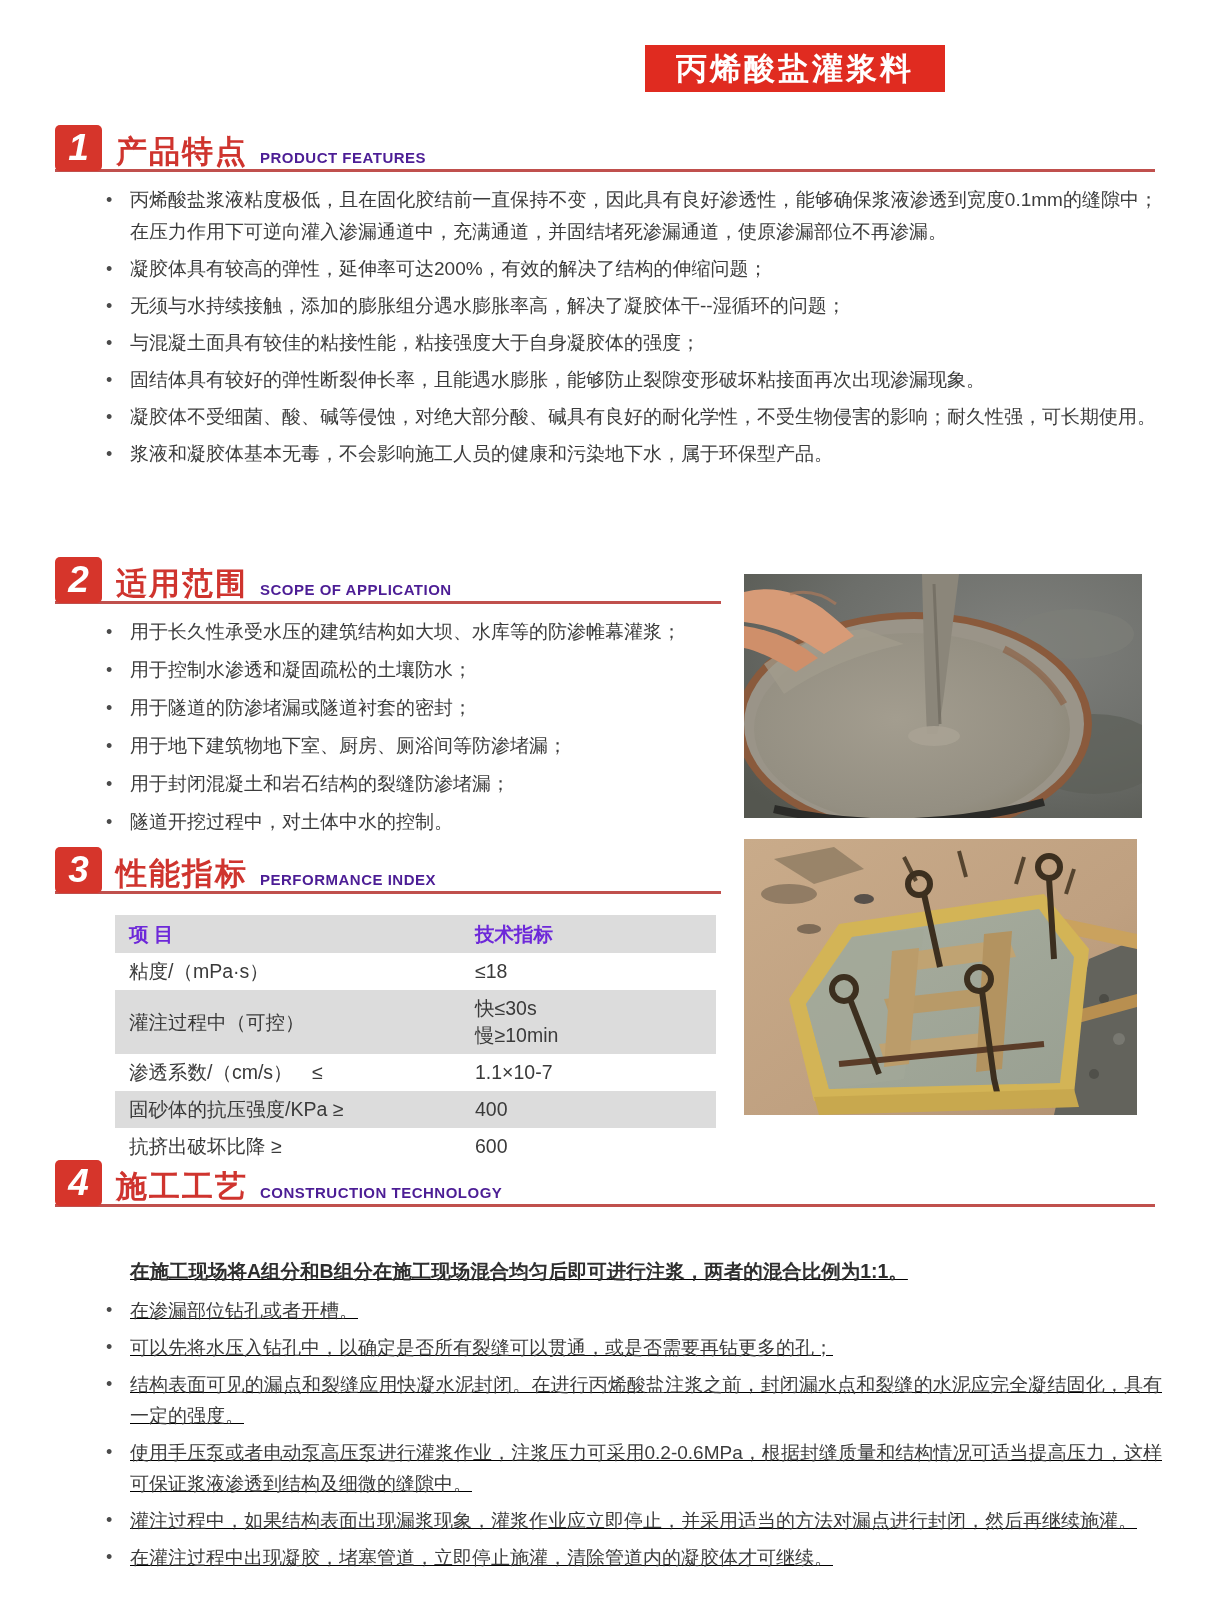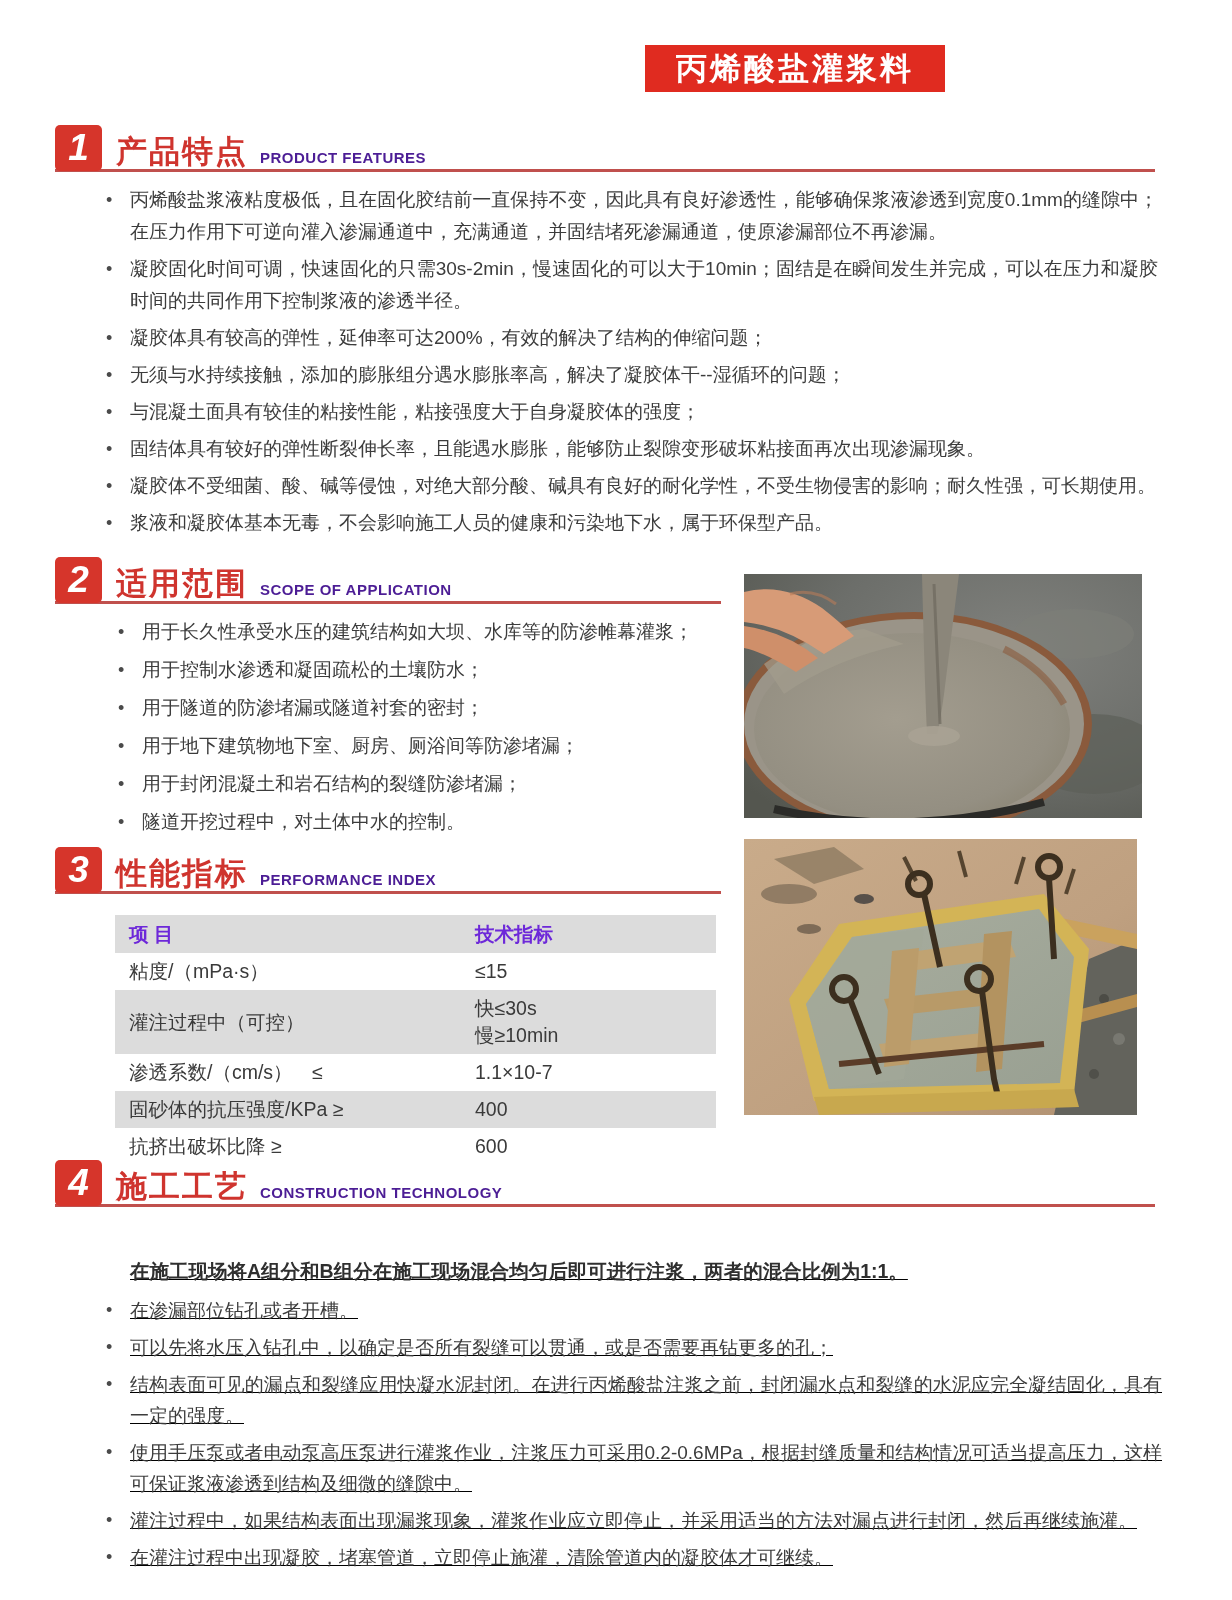--- a/index.html
+++ b/index.html
@@ -60,35 +60,34 @@
 
   <div class="title-banner">丙烯酸盐灌浆料</div>
 
   <div class="sec-header" style="left:55px; top:123px; width:1100px;">
     <div class="sec-num">1</div>
     <div class="sec-title">产品特点</div>
     <div class="sec-sub">PRODUCT FEATURES</div>
   </div>
   <ul class="bullets b1" style="left:100px; top:184px; width:1058px;">
     <li>丙烯酸盐浆液粘度极低，且在固化胶结前一直保持不变，因此具有良好渗透性，能够确保浆液渗透到宽度0.1mm的缝隙中；在压力作用下可逆向灌入渗漏通道中，充满通道，并固结堵死渗漏通道，使原渗漏部位不再渗漏。</li>
-    <li>凝胶固化时间可调，快速固化的只需30s-2min，慢速固化的可以大于10min；固结是在瞬间发生并完成，可以在压力和凝胶时间的共同作用下控制浆液的渗透半径。</li>
     <li>凝胶体具有较高的弹性，延伸率可达200%，有效的解决了结构的伸缩问题；</li>
     <li>无须与水持续接触，添加的膨胀组分遇水膨胀率高，解决了凝胶体干--湿循环的问题；</li>
     <li>与混凝土面具有较佳的粘接性能，粘接强度大于自身凝胶体的强度；</li>
     <li>固结体具有较好的弹性断裂伸长率，且能遇水膨胀，能够防止裂隙变形破坏粘接面再次出现渗漏现象。</li>
     <li>凝胶体不受细菌、酸、碱等侵蚀，对绝大部分酸、碱具有良好的耐化学性，不受生物侵害的影响；耐久性强，可长期使用。</li>
     <li>浆液和凝胶体基本无毒，不会影响施工人员的健康和污染地下水，属于环保型产品。</li>
   </ul>
 
   <div class="sec-header" style="left:55px; top:555px; width:666px;">
     <div class="sec-num">2</div>
     <div class="sec-title">适用范围</div>
     <div class="sec-sub">SCOPE OF APPLICATION</div>
   </div>
-  <ul class="bullets b2" style="left:112px; top:620px; width:625px;">
+  <ul class="bullets b2" style="left:100px; top:620px; width:625px;">
     <li>用于长久性承受水压的建筑结构如大坝、水库等的防渗帷幕灌浆；</li>
     <li>用于控制水渗透和凝固疏松的土壤防水；</li>
     <li>用于隧道的防渗堵漏或隧道衬套的密封；</li>
     <li>用于地下建筑物地下室、厨房、厕浴间等防渗堵漏；</li>
     <li>用于封闭混凝土和岩石结构的裂缝防渗堵漏；</li>
     <li>隧道开挖过程中，对土体中水的控制。</li>
   </ul>
 
   <svg class="photo" style="left:744px; top:574px;" width="398" height="244" viewBox="0 0 398 244">
     <defs>
@@ -137,21 +136,21 @@
         <col class="col-item">
         <col class="col-val">
       </colgroup>
     <tbody>
         <tr class="hdr gray">
       <td>项 目</td>
       <td>技术指标</td>
     </tr>
     <tr class="white">
       <td>粘度/（mPa·s）</td>
-      <td>≤15</td>
+      <td>≤18</td>
     </tr>
     <tr class="gray">
       <td>灌注过程中（可控）</td>
       <td class="two-line">
         <span>快≤30s</span>
         <span>慢≥10min</span>
       </td>
     </tr>
     <tr class="white">
       <td>渗透系数/（cm/s）　≤</td>

